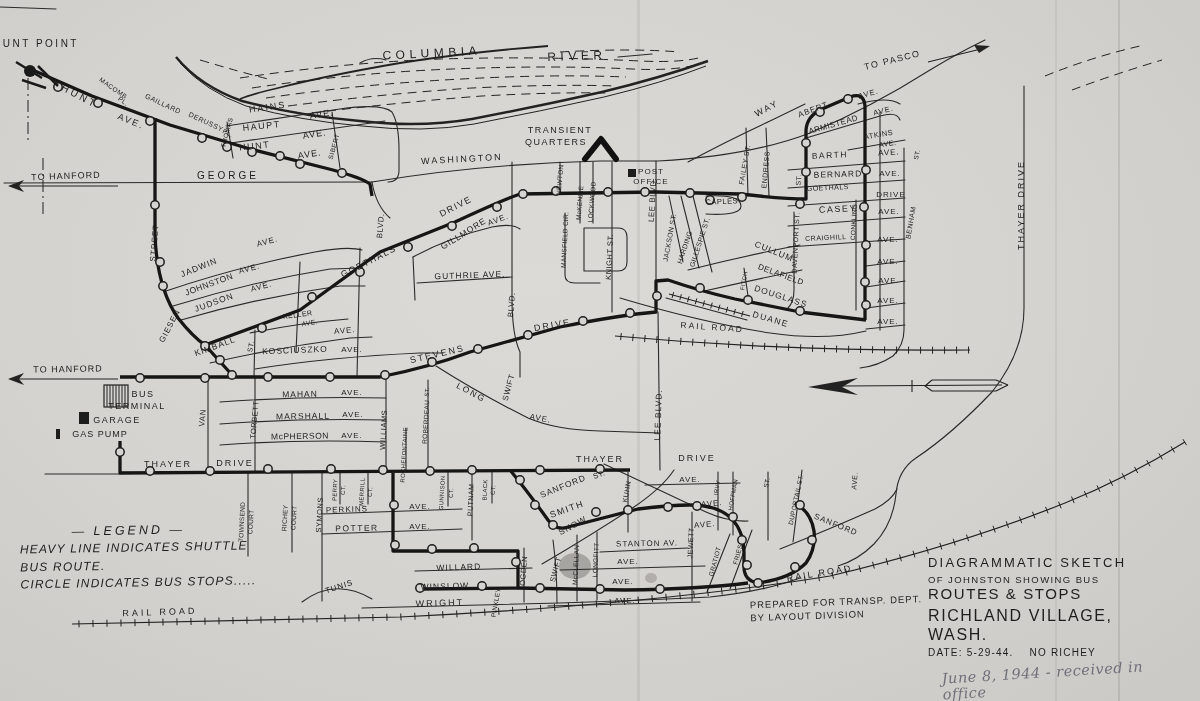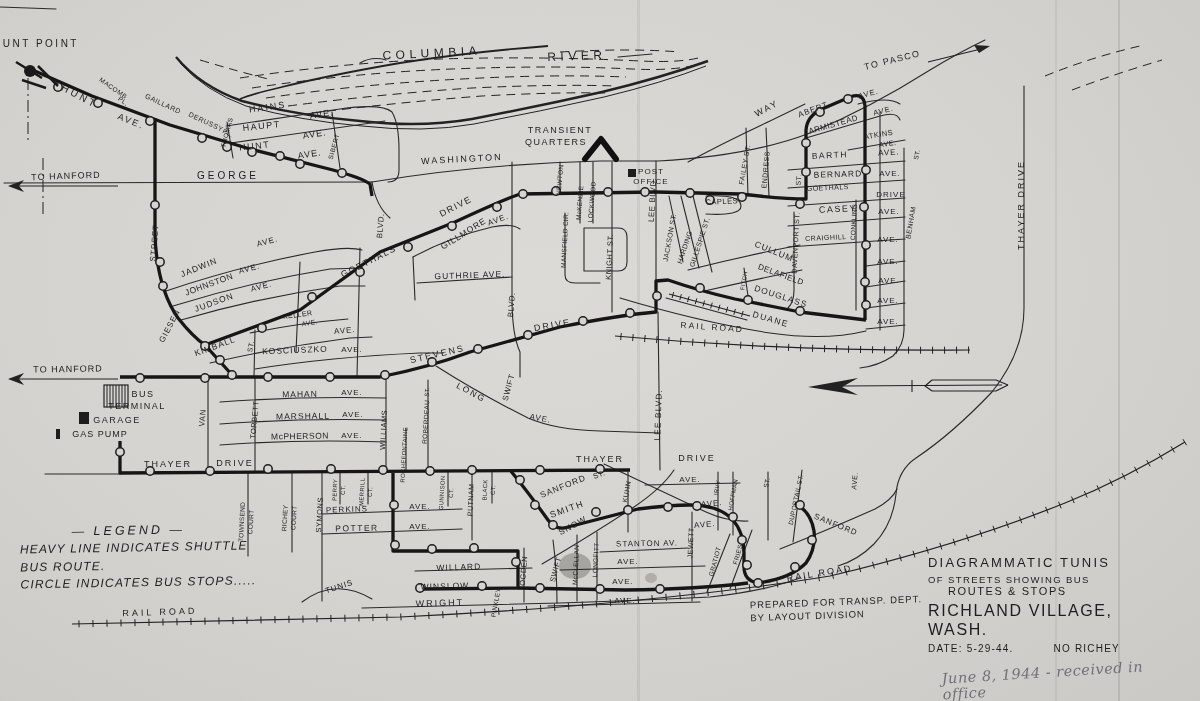--- a/index.html
+++ b/index.html
@@ -7,23 +7,23 @@
   #stage{position:relative;width:1200px;height:701px;overflow:hidden;
     background:radial-gradient(ellipse at 45% 40%, #dcdad6 0%, #d5d3cf 55%, #cbc9c5 100%);}
   #map-svg{position:absolute;left:0;top:0;width:1200px;height:701px;}
   .overlay{position:absolute;color:#1e1e1e;}
   .legend-block{left:20px;top:521px;width:275px;transform:rotate(-1deg);
     font-style:italic;font-size:12px;letter-spacing:1.2px;line-height:1.45;}
   .legend-title{margin-left:52px;font-size:12.5px;letter-spacing:3px;}
   .title-block{left:928px;top:555px;width:210px;line-height:1.2;}
   .tb-l1{font-size:13px;letter-spacing:2.2px;}
   .tb-l2{font-size:9.5px;letter-spacing:1.4px;margin-top:3px;}
-  .tb-l3{font-size:11px;letter-spacing:1.6px;margin-left:20px;}
+  .tb-l3{font-size:15px;letter-spacing:1.6px;}
   .tb-l4{font-size:16px;letter-spacing:1.6px;margin-top:3px;}
-  .tb-l5{font-size:10px;letter-spacing:1.2px;margin-top:3px;display:flex;gap:40px;}
+  .tb-l5{font-size:10px;letter-spacing:1.2px;margin-top:3px;display:flex;gap:16px;}
   .prepared-block{left:750px;top:596px;width:185px;transform:rotate(-2deg);
     font-size:9.5px;letter-spacing:1px;line-height:1.35;}
   .handwritten{left:942px;top:663px;width:250px;transform:rotate(-3.5deg);
     font-family:"DejaVu Serif",serif;font-style:italic;font-size:14.5px;
     color:#70707b;letter-spacing:0.5px;}
 </style>
 </head>
 <body>
 
 <div id="stage">
@@ -594,22 +594,22 @@
   </svg>
 
   <div class="overlay legend-block">
     <div class="legend-title">— LEGEND —</div>
     <div>HEAVY LINE INDICATES SHUTTLE</div>
     <div>BUS ROUTE.</div>
     <div>CIRCLE INDICATES BUS STOPS.....</div>
   </div>
 
   <div class="overlay title-block">
-    <div class="tb-l1">DIAGRAMMATIC TUNIS</div>
-    <div class="tb-l2">OF STREETS SHOWING BUS</div>
+    <div class="tb-l1">DIAGRAMMATIC SKETCH</div>
+    <div class="tb-l2">OF JOHNSTON SHOWING BUS</div>
     <div class="tb-l3">ROUTES &amp; STOPS</div>
     <div class="tb-l4">RICHLAND VILLAGE, WASH.</div>
     <div class="tb-l5">
       <span>DATE: 5-29-44.</span>
       <span>NO RICHEY</span>
     </div>
   </div>
 
   <div class="overlay prepared-block">
     <div>PREPARED FOR TRANSP. DEPT.</div>

